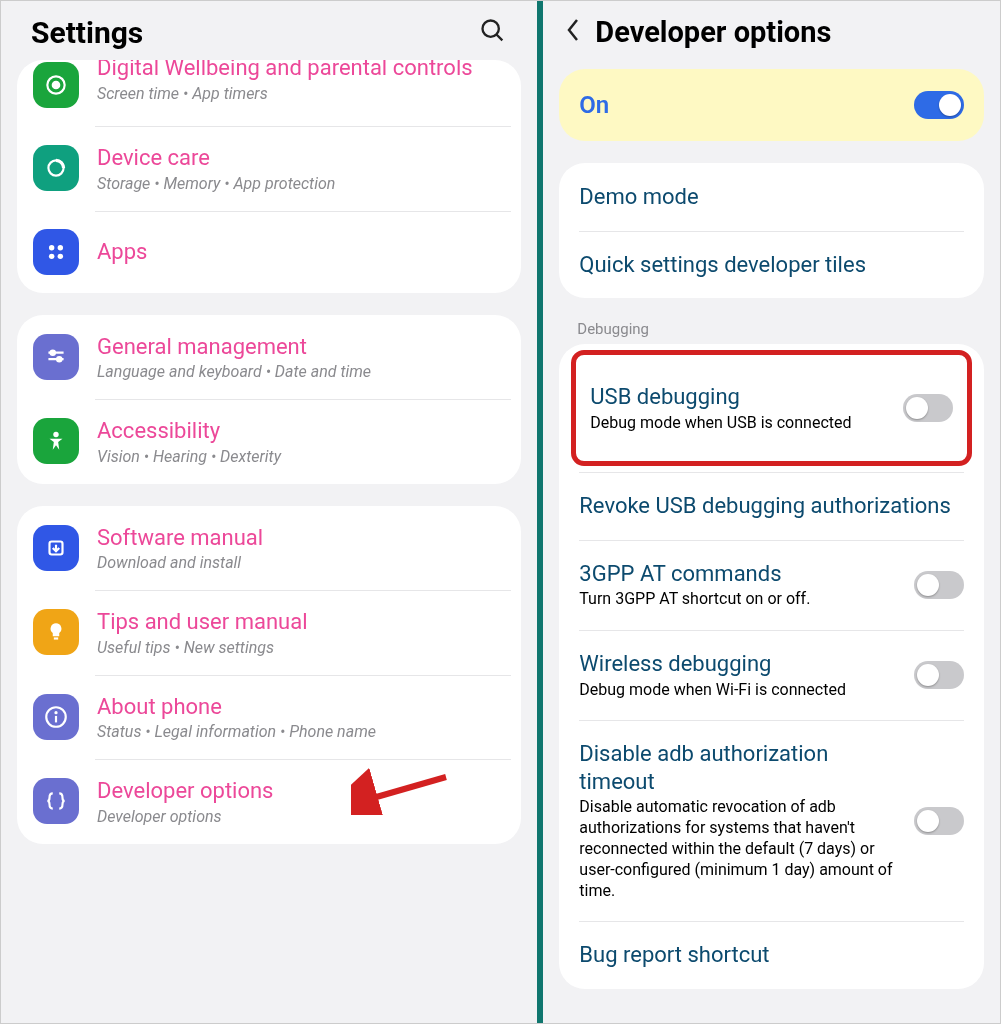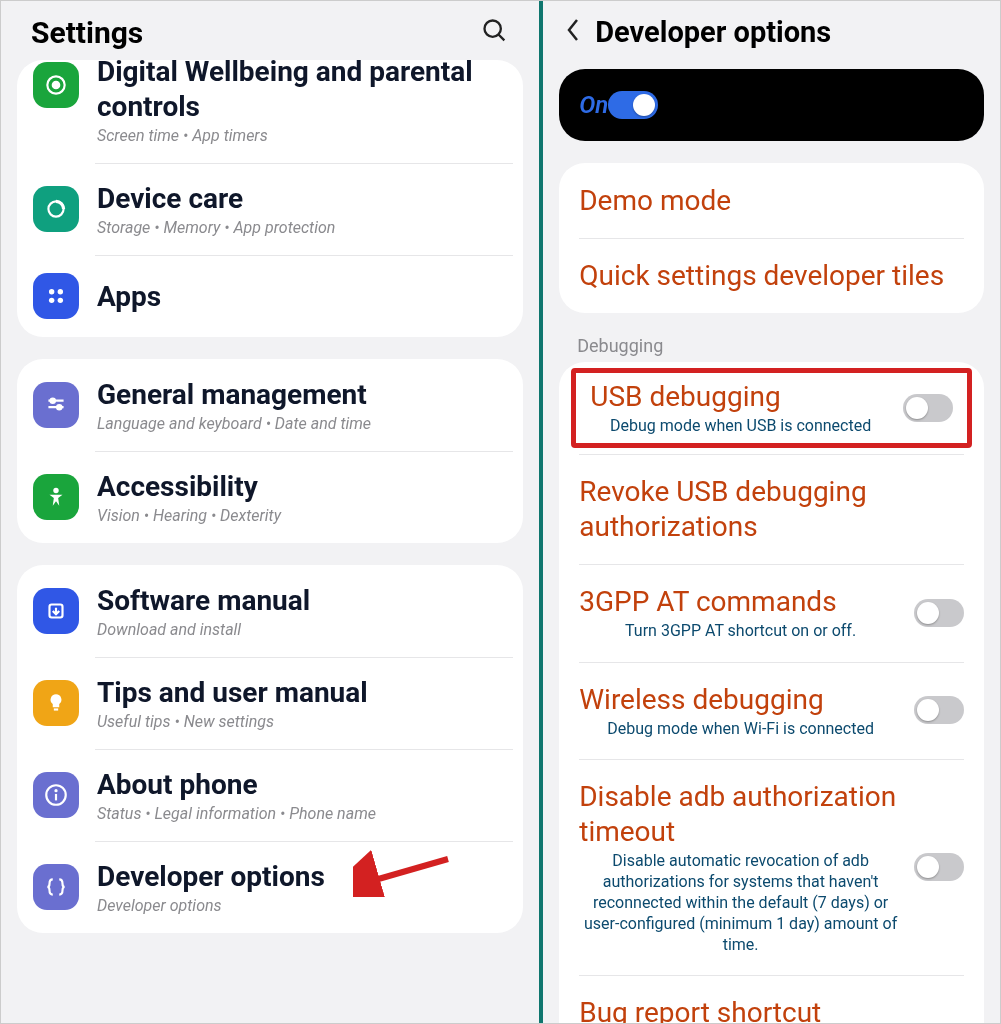--- a/index.html
+++ b/index.html
@@ -11,21 +11,21 @@
   display: flex;
   border: 1px solid #ccc;
   overflow: hidden;
 }
 .pane {
   height: 100%;
   background: #f2f2f4;
   overflow: hidden;
   position: relative;
 }
-.pane-left { width: 592px; border-right: 4px solid #0f766e; }
+.pane-left { width: 592px; border-right: 6px solid #0f766e; }
 .pane-right { width: 499px; }
 
 
 .left-header {
   display: flex;
   align-items: center;
   justify-content: space-between;
   padding: 14px 30px 10px 30px;
 }
 .left-title {
@@ -61,47 +61,46 @@
   height: 46px;
   border-radius: 14px;
   flex-shrink: 0;
   display: flex;
   align-items: center;
   justify-content: center;
   margin-right: 18px;
 }
 .icon-badge svg { width: 26px; height: 26px; }
 .row-texts { flex: 1; min-width: 0; }
-.row-title { font-size: 28px; color: #0f172a; font-weight: 700; line-height: 1.25; }
+.row-title { font-size: 22px; color: #ec4899; font-weight: 400; line-height: 1.25; }
 .row-sub { font-size: 16px; color: #8a8a8e; margin-top: 2px; font-style: italic; }
 
 .arrow {
   position: absolute;
   pointer-events: none;
 }
 
 
 .right-header {
   display: flex;
   align-items: center;
   padding: 14px 22px 10px 22px;
   gap: 14px;
 }
 .back-icon svg { width: 16px; height: 28px; stroke: #222; stroke-width: 2.5; fill: none; }
 .right-title { font-size: 29px; font-weight: 700; color: #000; }
 
 .master-row {
-  background: #000000;
+  background: #fef9c3;
   border-radius: 26px;
   margin: 10px 16px 0 16px;
   padding: 22px 20px;
   display: flex;
   align-items: center;
-  justify-content: flex-start;
-  font-style: italic;
+  justify-content: space-between;
 }
 .on-label { font-size: 24px; font-weight: 600; color: #2e6be6; }
 
 .toggle {
   width: 50px;
   height: 28px;
   border-radius: 20px;
   position: relative;
   flex-shrink: 0;
 }
@@ -133,33 +132,33 @@
   gap: 12px;
   position: relative;
 }
 .rrow + .rrow::before {
   content: "";
   position: absolute;
   top: 0; left: 20px; right: 20px; height: 1px;
   background: #e6e6e8;
 }
 .rrow-texts { flex: 1; min-width: 0; }
-.rrow-title { font-size: 28px; color: #c2410c; font-weight: 400; line-height: 1.25; }
-.rrow-sub { font-size: 16px; color: #0c4a6e; margin-top: 2px; line-height: 1.3; text-align: center; }
+.rrow-title { font-size: 22px; color: #0c4a6e; font-weight: 400; line-height: 1.25; }
+.rrow-sub { font-size: 16px; color: #000000; margin-top: 2px; line-height: 1.3; }
 
 .section-label {
-  font-size: 18px;
+  font-size: 15px;
   color: #8a8a8e;
   padding: 22px 34px 6px 34px;
 }
 
 .highlight-box {
   border: 5px solid #d32121;
-  border-radius: 4px;
-  padding: 6px 14px;
+  border-radius: 13px;
+  padding: 28px 14px;
 }
 .rrow.highlighted { padding: 6px 12px; }
 
 
 .clipped-top .row-title { white-space: nowrap; overflow: hidden; }
 .card.first { margin-top: 0; }
 .first-row { padding-top: 0; align-items: flex-start; }
 .first-row .icon-badge { margin-top: 2px; }
 .first-row .row-title { margin-top: -6px; }
 

